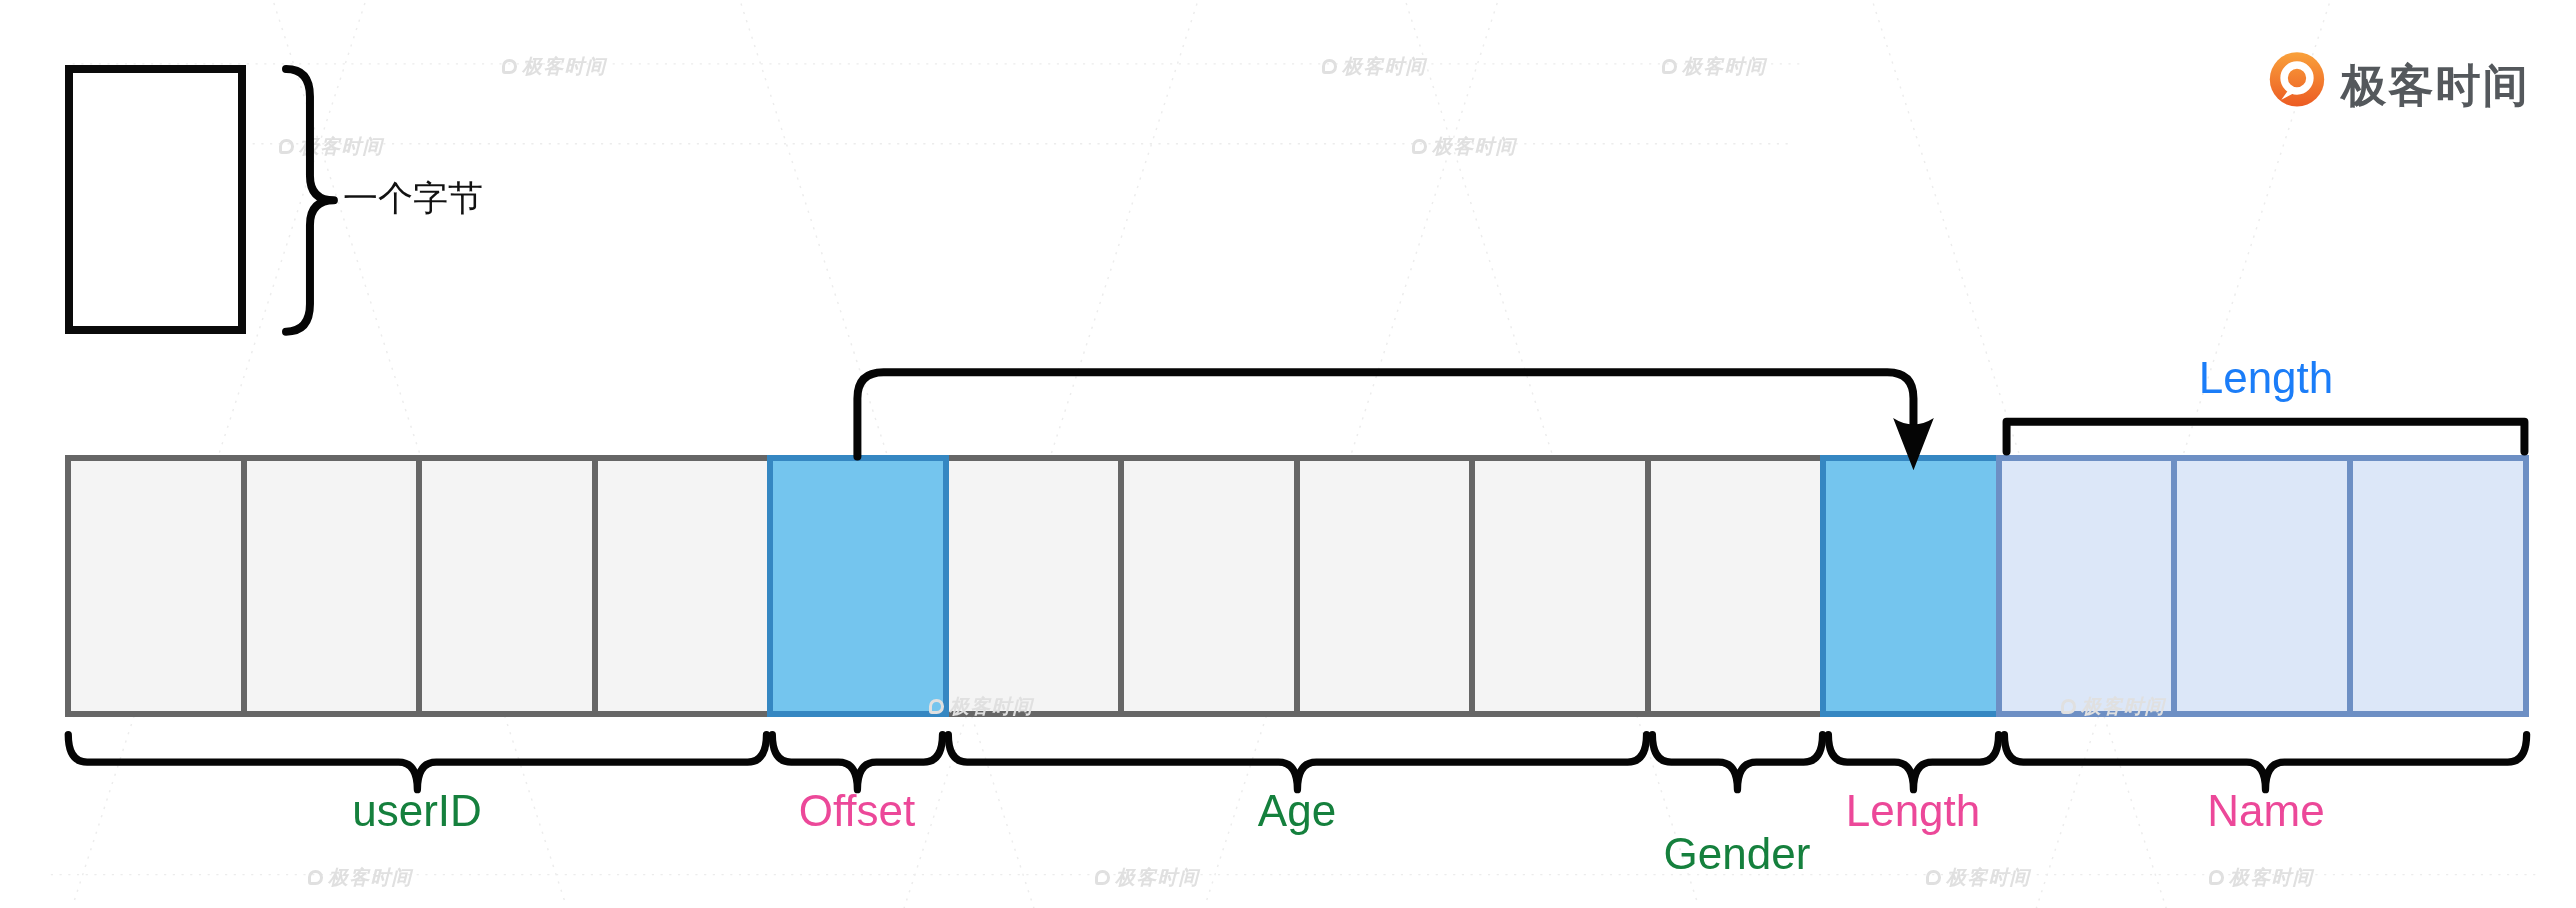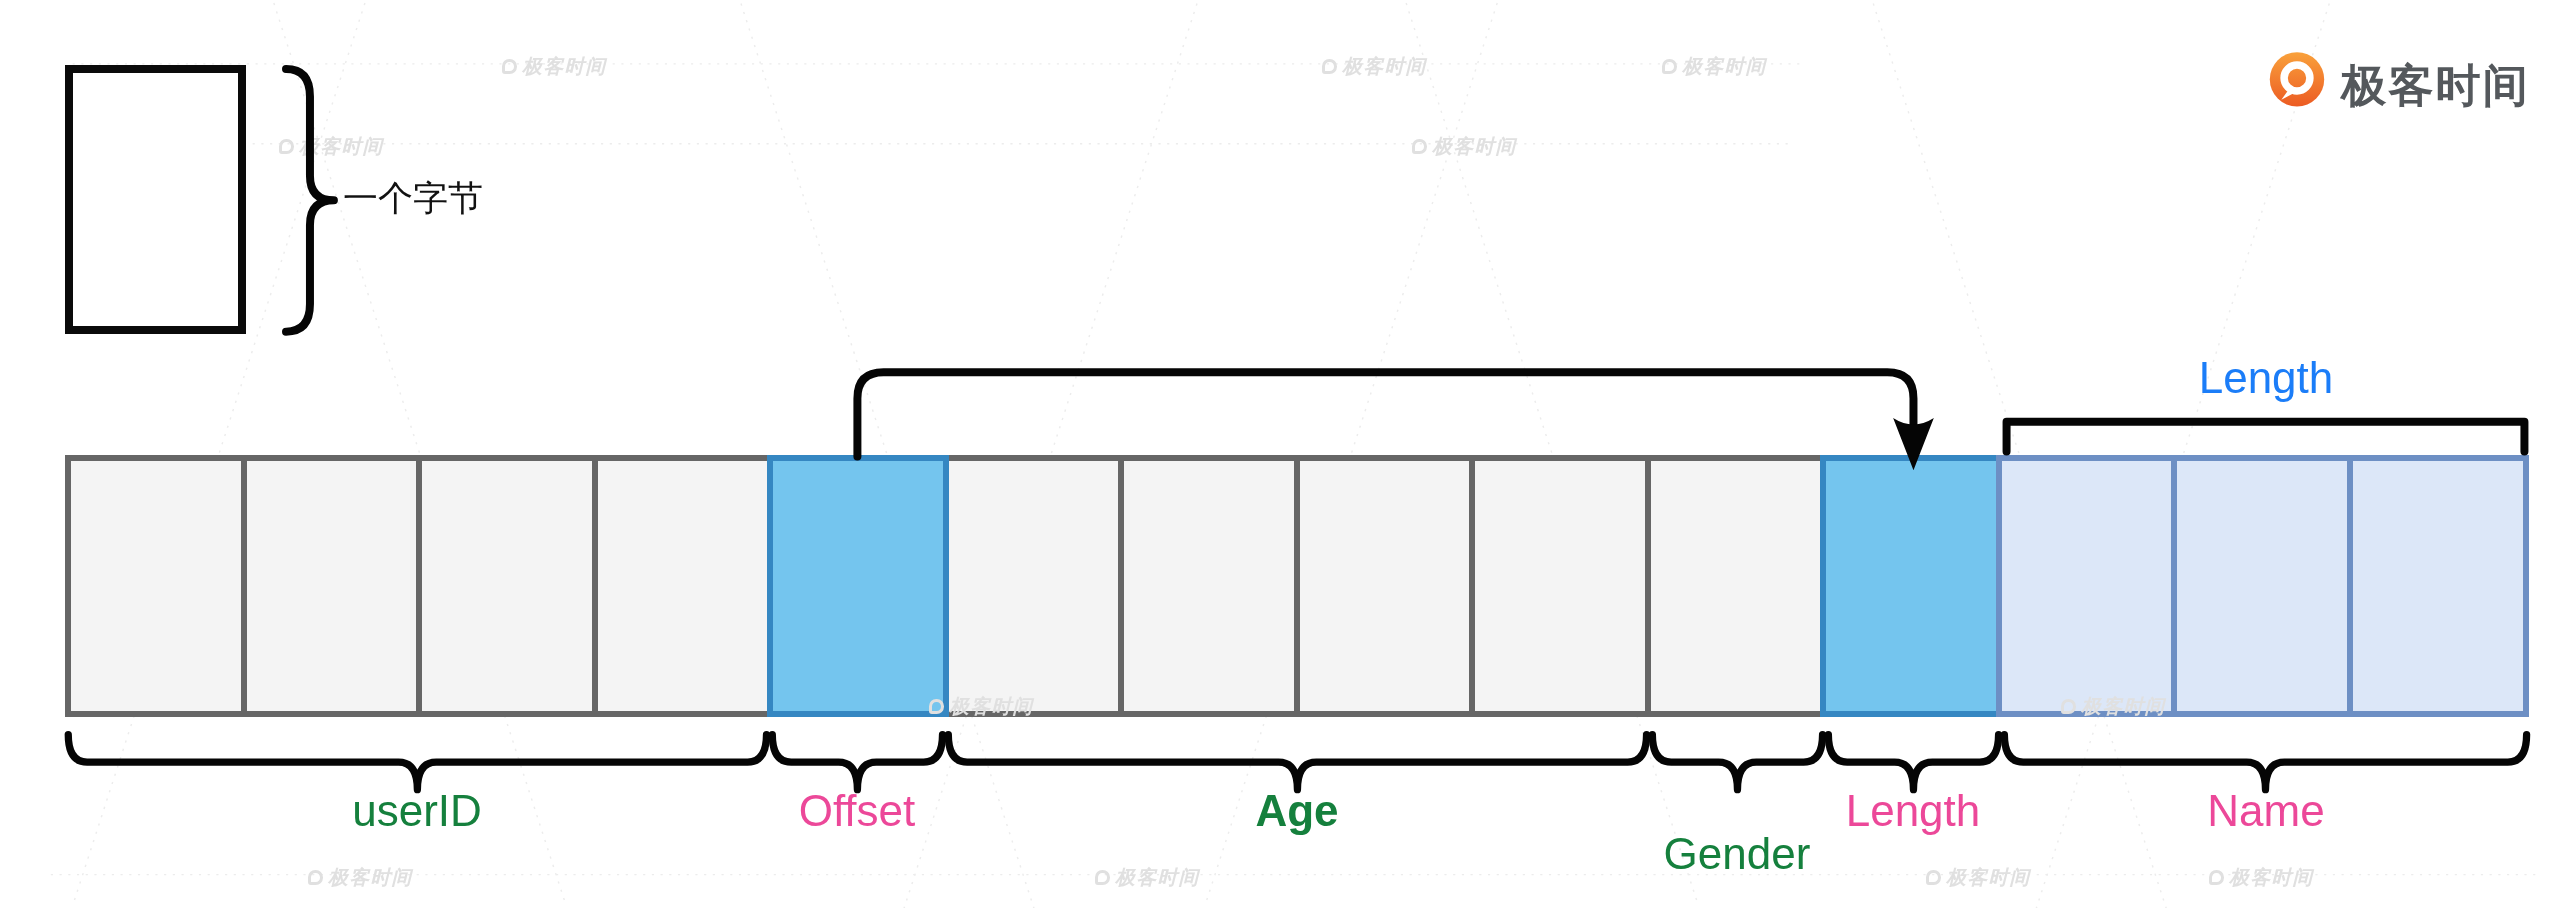--- a/index.html
+++ b/index.html
@@ -177,18 +177,18 @@
     </g>
   <g id="dynamic">
       <path class="stroke-heavy" d="M 1181.25 629 L 1181.25 549 Q 1181.25 513 1217.25 513 L 2600.25 513 Q 2636.25 513 2636.25 549 L 2636.25 584"></path>
       <path fill="#050505" d="M 2636.25 648 L 2608.25 576 Q 2636.25 594 2664.25 576 Z"></path>
       <path class="stroke-heavy" d="M 2764.5 622 L 2764.5 581 L 3478 581 L 3478 622"></path>
     </g>
 </svg>
 
 <div class="seg-label" style="left: 417px;">userID</div>
 <div class="seg-label blue" style="left: 857px;">Offset</div>
-<div class="seg-label" style="left: 1297px; font-weight: bold;">Age</div>
+<div class="seg-label" style="left: 1297px;">Age</div>
 <div class="seg-label" style="left: 1737px; margin-top: 43px;">Gender</div>
 <div class="seg-label blue" style="left: 1913px;">Length</div>
 <div class="seg-label blue bold" style="left: 2266px;">Name</div>
 <div class="top-label" id="topLabel" style="left: 2266px;">Length</div>
 
 
 </body></html>

